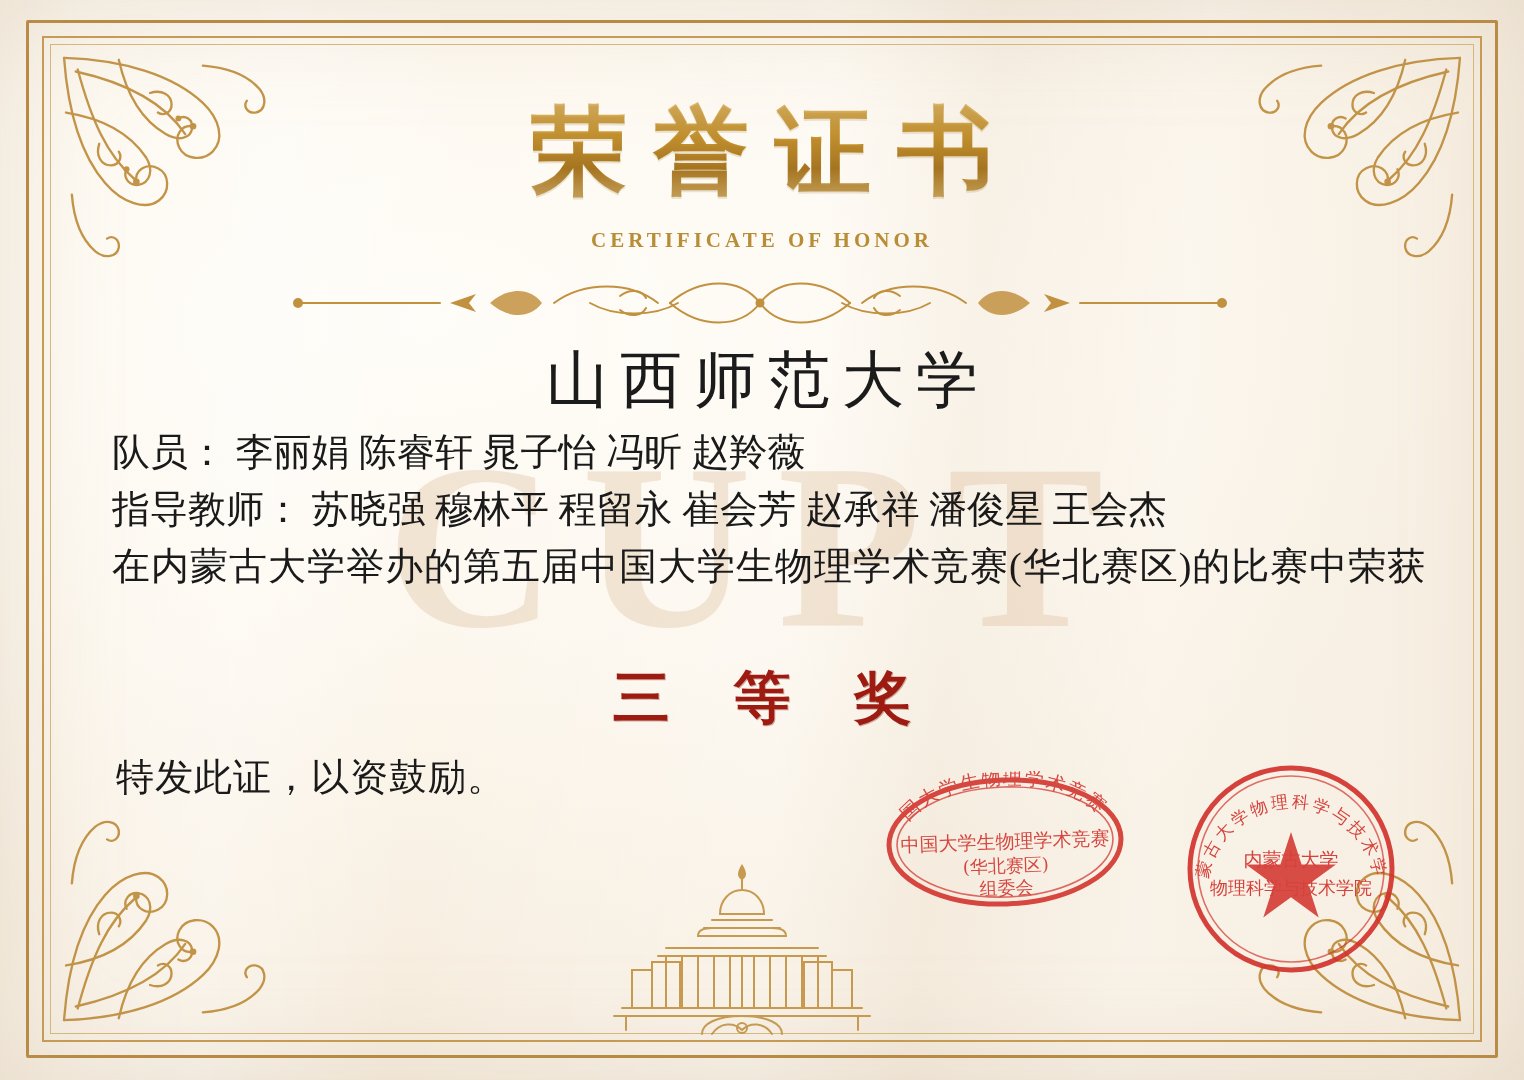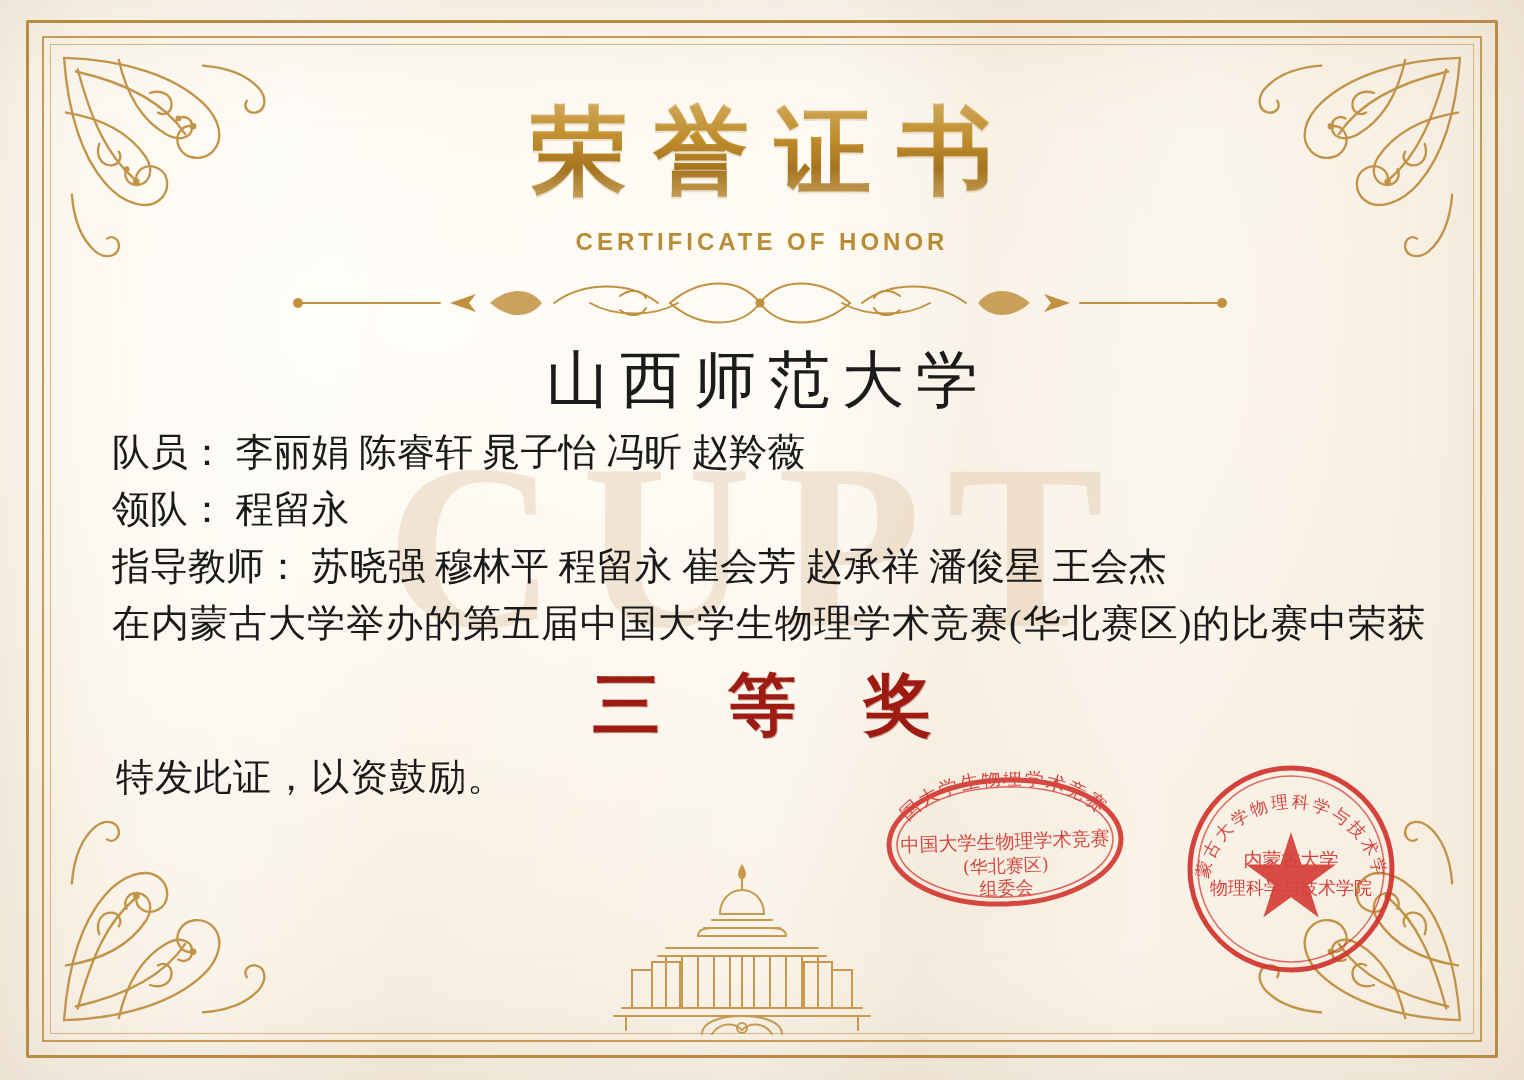--- a/index.html
+++ b/index.html
@@ -107,25 +107,25 @@
     color: transparent;
     -webkit-text-fill-color: transparent;
     text-shadow: 0 2px 0 rgba(150,110,40,0.18);
     font-family: "DejaVu Serif", "Liberation Serif", serif;
   }
   .title-en {
     position: absolute;
     top: 228px;
     left: 0; right: 0;
     text-align: center;
-    font-size: 24px;
+    font-size: 21px;
     font-weight: 700;
     letter-spacing: 4px;
     color: #b98c36;
-    font-family: Liberation Sans, sans-serif;
+    font-family: Liberation Serif, serif;
   }
 
   
   .divider {
     position: absolute;
     top: 278px;
     left: 290px;
     width: 940px;
     height: 50px;
     color: #c2913f;
@@ -156,21 +156,21 @@
     font-family: Liberation Serif, serif;
   }
   .lines .ln { white-space: nowrap; }
   .lines .ln.wide { letter-spacing: 1px; }
 
   .award {
     position: absolute;
     top: 660px;
     left: 0; right: 0;
     text-align: center;
-    font-size: 68px;
+    font-size: 57px;
     font-weight: 700;
     letter-spacing: 22px;
     text-indent: 22px;
     color: #9e1b12;
     text-shadow: 1px 1px 0 rgba(120,20,10,.35);
     font-family: "DejaVu Serif", "Liberation Serif", serif;
   }
 
   .closing {
     position: absolute;
@@ -331,21 +331,20 @@
       <path d="M610 18 c-10 -8 -22 -6 -26 2"></path>
       <path d="M330 32 c10 8 22 6 26 -2"></path>
       <path d="M610 32 c-10 8 -22 6 -26 -2"></path>
     </svg>
   </div>
 
   <div class="school">山西师范大学</div>
 
   <div class="lines">
     <div class="ln">队员： 李丽娟 陈睿轩 晁子怡 冯昕 赵羚薇</div>
-    <div class="ln">领队： 程留永</div>
     <div class="ln">指导教师： 苏晓强 穆林平 程留永 崔会芳 赵承祥 潘俊星 王会杰</div>
     <div class="ln wide">在内蒙古大学举办的第五届中国大学生物理学术竞赛(华北赛区)的比赛中荣获</div>
   </div>
 
   <div class="award">三 等 奖</div>
 
   <div class="closing">特发此证，以资鼓励。</div>
 
   <div class="seal seal-oval">
     <svg viewBox="0 0 250 140">

